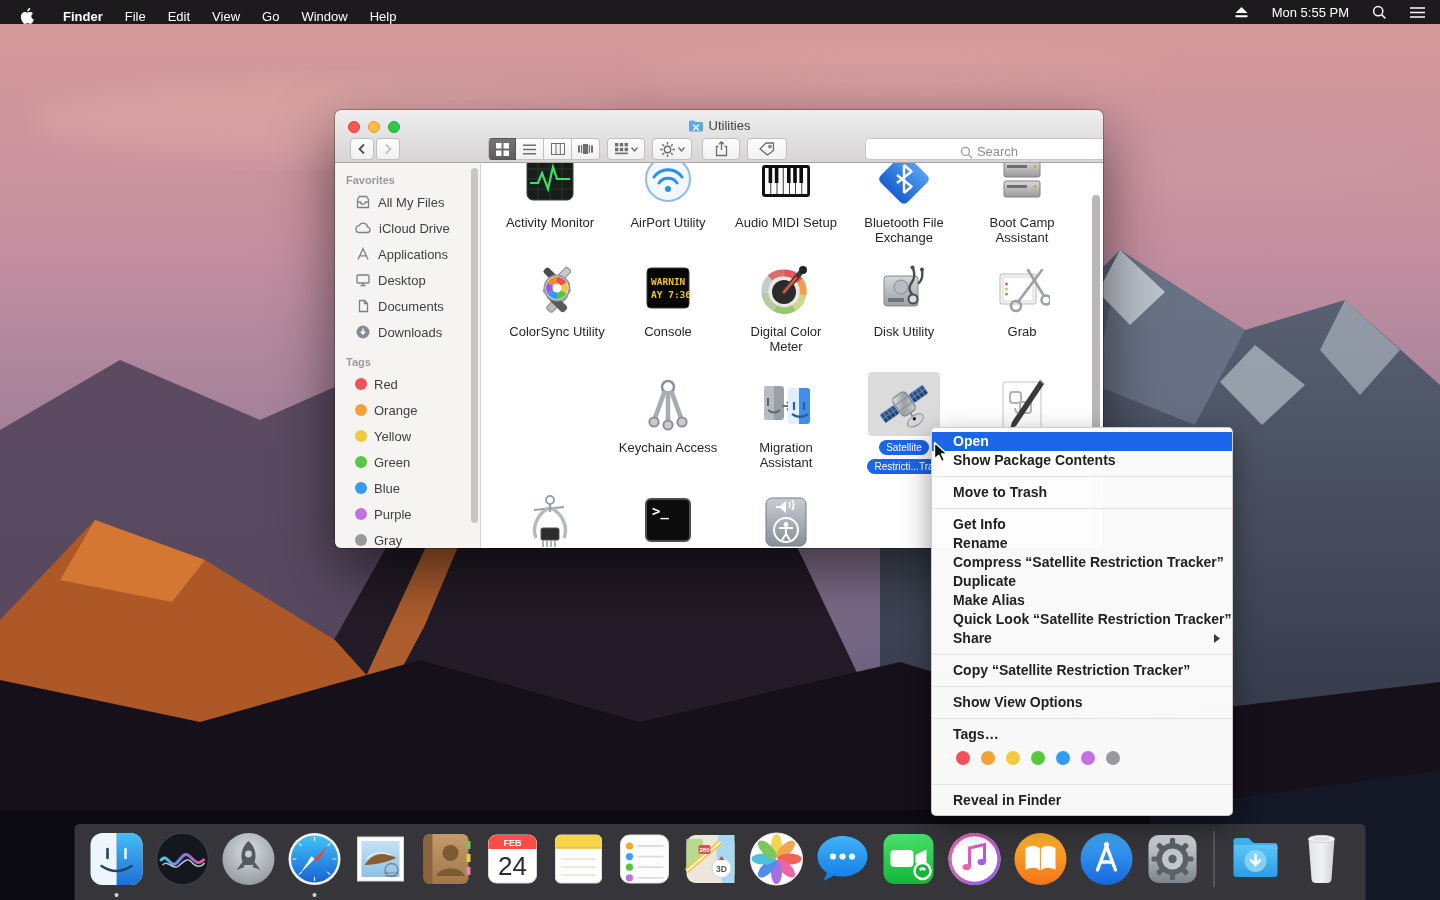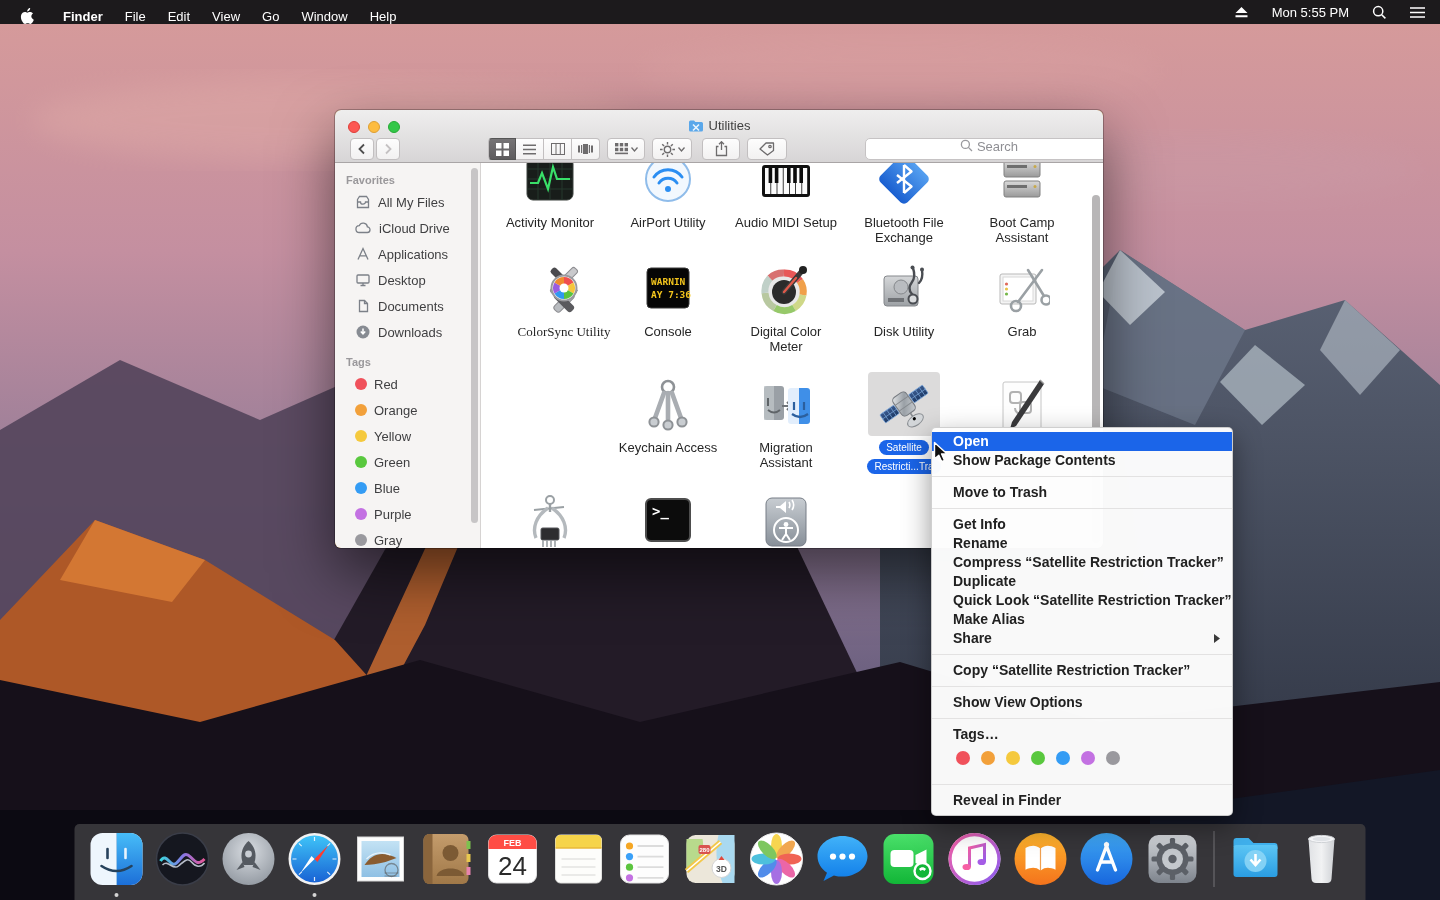--- a/index.html
+++ b/index.html
@@ -33,21 +33,21 @@
     align-items:center;gap:5px;font-size:13px;color:#404040;}
   .tb-btn{position:absolute;top:28px;height:22px;box-sizing:border-box;border:1px solid #c2bfc0;
     border-radius:4px;background:linear-gradient(#fdfdfd,#f2f1f1);display:flex;align-items:center;justify-content:center;}
   .seg{display:flex;}
   .seg .tb-seg{width:28px;height:22px;box-sizing:border-box;border:1px solid #c2bfc0;border-left:none;
     background:linear-gradient(#fdfdfd,#f2f1f1);display:flex;align-items:center;justify-content:center;}
   .seg .tb-seg:first-child{border-left:1px solid #c2bfc0;border-radius:4px 0 0 4px;}
   .seg .tb-seg:last-child{border-radius:0 4px 4px 0;}
   .seg .sel{background:linear-gradient(#767476,#5e5c5e);border-color:#555;}
   .searchbox{position:absolute;top:28px;left:530px;width:248px;height:22px;box-sizing:border-box;
-    background:#fff;border:1px solid #c6c3c4;border-radius:5px;display:flex;align-items:flex-start;
+    background:#fff;border:1px solid #c6c3c4;border-radius:5px;display:flex;align-items:flex-end;
     justify-content:center;gap:4px;color:#8f8f94;font-size:13px;}
 
   .wbody{position:absolute;top:53px;bottom:0;left:0;right:0;display:flex;}
   .sidebar{width:145px;background:#f6f4f3;border-right:1px solid #d6d3d2;position:relative;
     overflow:hidden;flex:none;}
   .sb-head{font-size:11px;font-weight:bold;color:#9a989b;padding:11px 0 3px 11px;}
   .sb-row{display:flex;align-items:center;gap:7px;height:26px;padding-left:20px;font-size:13px;color:#3f3f41;}
   .tagdot{width:12px;height:12px;border-radius:50%;flex:none;}
   .sb-scroll{position:absolute;top:5px;right:2px;width:7px;height:355px;border-radius:4px;background:#c7c5c6;}
 
@@ -451,21 +451,21 @@
             <rect x="13" y="12" width="20" height="3" fill="#6e6e6e"></rect>
                 <circle cx="41" cy="13.5" r="1.5" fill="#c8a94a"></circle>
             <rect x="10" y="28" width="36" height="16" rx="2" fill="url(#bcg)" stroke="#818181"></rect>
             <rect x="13" y="32" width="20" height="3" fill="#6e6e6e"></rect>
                 <circle cx="41" cy="33.5" r="1.5" fill="#c8a94a"></circle>
               </g>
             </svg>
           <div class="clabel"><span>Boot Camp</span><br><span>Assistant</span></div>
         </div>
 
-        <div class="cell" style="left:27px;top:99px;font-family:Liberation Serif, serif;">
+        <div class="cell" style="left:20px;top:99px;">
           <svg class="cicon" viewBox="0 0 56 56">
             <rect x="24.5" y="2" width="7" height="34" rx="2.5" fill="#c9c9cc" stroke="#8e8e92" transform="rotate(45 28 19)"></rect>
             <rect x="24.5" y="2" width="7" height="34" rx="2.5" fill="#4a4a4e" transform="rotate(-45 28 19)"></rect>
             <rect x="24" y="28" width="8" height="24" rx="3" fill="#b9bcc0" stroke="#8e8e92" transform="rotate(45 28 40)"></rect>
             <rect x="24" y="28" width="8" height="24" rx="3" fill="#5a5a5e" transform="rotate(-45 28 40)"></rect>
             <circle cx="28" cy="26" r="12.5" fill="#f4f4f4" stroke="#9a9a9e" stroke-width="2"></circle>
             <g>
               <path d="M28 26 28 15 A11 11 0 0 1 37.5 20.5 Z" fill="#f04e4e"></path>
               <path d="M28 26 37.5 20.5 A11 11 0 0 1 37.5 31.5 Z" fill="#f5c63c"></path>
               <path d="M28 26 37.5 31.5 A11 11 0 0 1 28 37 Z" fill="#58c43e"></path>
@@ -665,22 +665,22 @@
   <div class="cmenu">
     <div class="mi hl"><span>Open</span></div>
     <div class="mi"><span>Show Package Contents</span></div>
     <div class="msep"></div>
     <div class="mi"><span>Move to Trash</span></div>
     <div class="msep"></div>
     <div class="mi"><span>Get Info</span></div>
     <div class="mi"><span>Rename</span></div>
     <div class="mi"><span>Compress “Satellite Restriction Tracker”</span></div>
     <div class="mi"><span>Duplicate</span></div>
+    <div class="mi"><span>Make Alias</span></div>
     <div class="mi"><span>Quick Look “Satellite Restriction Tracker”</span></div>
-    <div class="mi"><span>Make Alias</span></div>
     <div class="mi share">
       <span>Share</span>
       <svg width="6" height="9" viewBox="0 0 6 9">
         <path d="M0 0 6 4.5 0 9z" fill="#3a3a3a"></path>
         </svg>
     </div>
     <div class="msep"></div>
     <div class="mi"><span>Copy “Satellite Restriction Tracker”</span></div>
     <div class="msep"></div>
     <div class="mi"><span>Show View Options</span></div>

